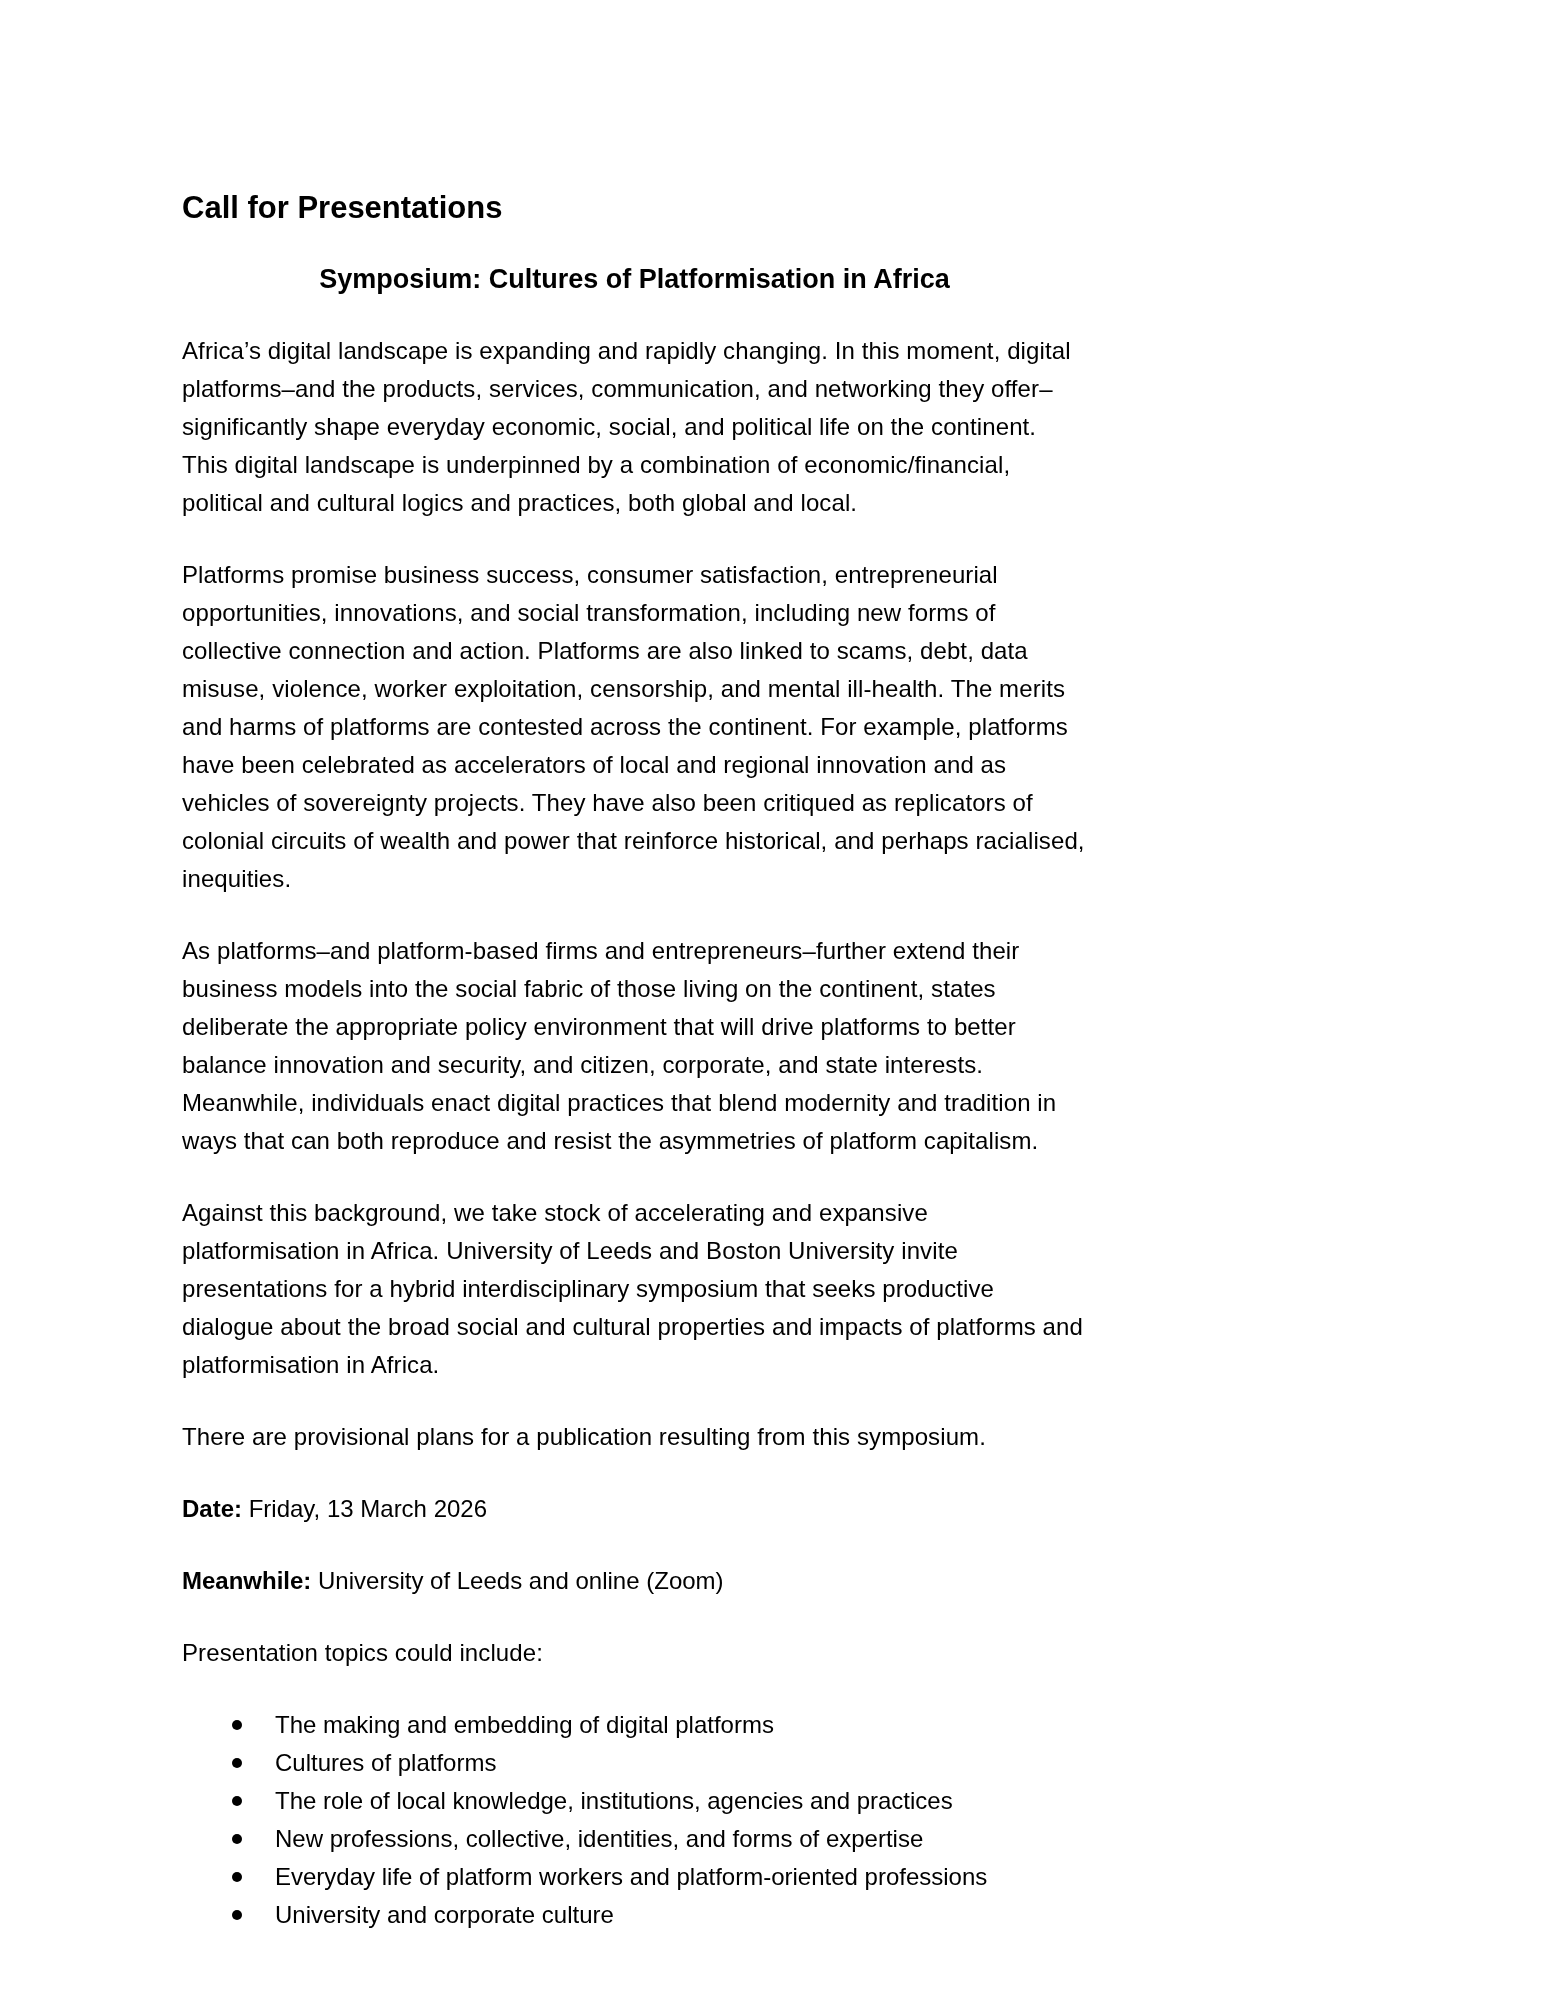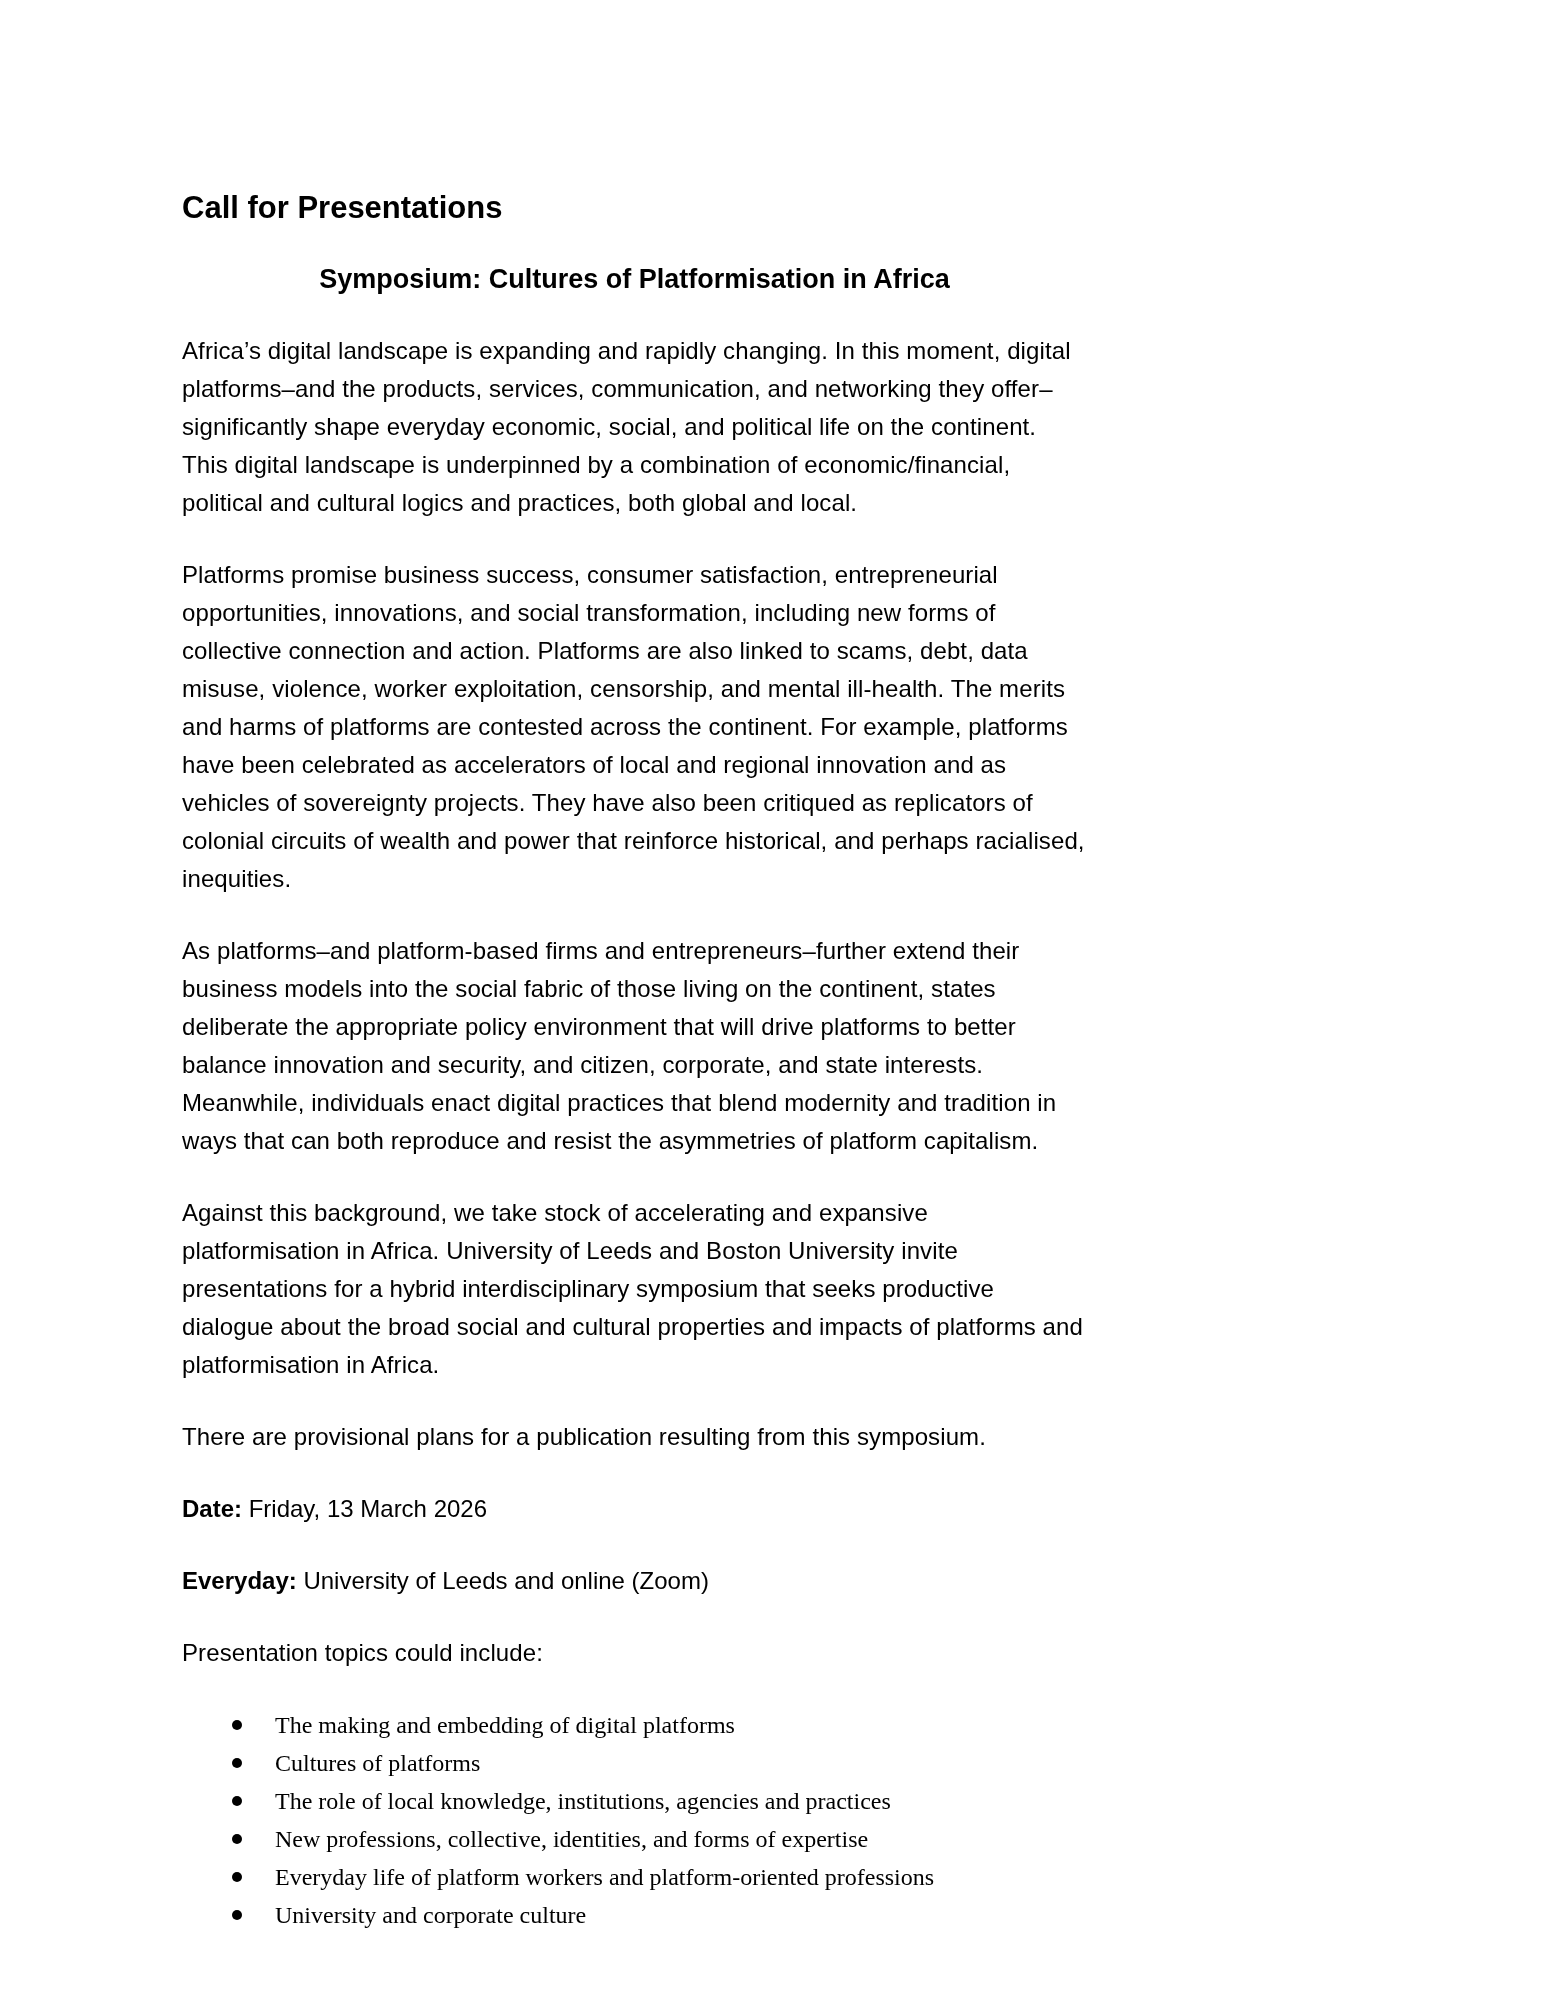--- a/index.html
+++ b/index.html
@@ -49,21 +49,20 @@
   ul.topics {
     list-style: none;
     margin: 0;
     padding: 0;
     font-size: 24px;
     line-height: 38px;
   }
   ul.topics li {
     position: relative;
     padding-left: 93px;
-    font-family: Liberation Serif, serif;
   }
   ul.topics li::before {
     content: "";
     position: absolute;
     left: 50px;
     top: 14px;
     width: 10px;
     height: 10px;
     border-radius: 50%;
     background: #000000;
@@ -87,21 +86,21 @@
   <p class="body-text">Against this background, we take stock of accelerating and expansive platformisation in Africa. University of Leeds and Boston University invite presentations for a hybrid interdisciplinary symposium that seeks productive dialogue about the broad social and cultural properties and impacts of platforms and platformisation in Africa.</p>
 
   <p class="body-text">There are provisional plans for a publication resulting from this symposium.</p>
 
   <p class="detail-line">
     <strong>Date:</strong>
     <span>Friday, 13 March 2026</span>
   </p>
 
   <p class="detail-line">
-    <strong>Everyday:</strong>
+    <strong>Meanwhile:</strong>
     <span>University of Leeds and online (Zoom)</span>
   </p>
 
   <p class="body-text">Presentation topics could include:</p>
 
   <ul class="topics">
     <li>The making and embedding of digital platforms</li>
     <li>Cultures of platforms</li>
     <li>The role of local knowledge, institutions, agencies and practices</li>
     <li>New professions, collective, identities, and forms of expertise</li>

